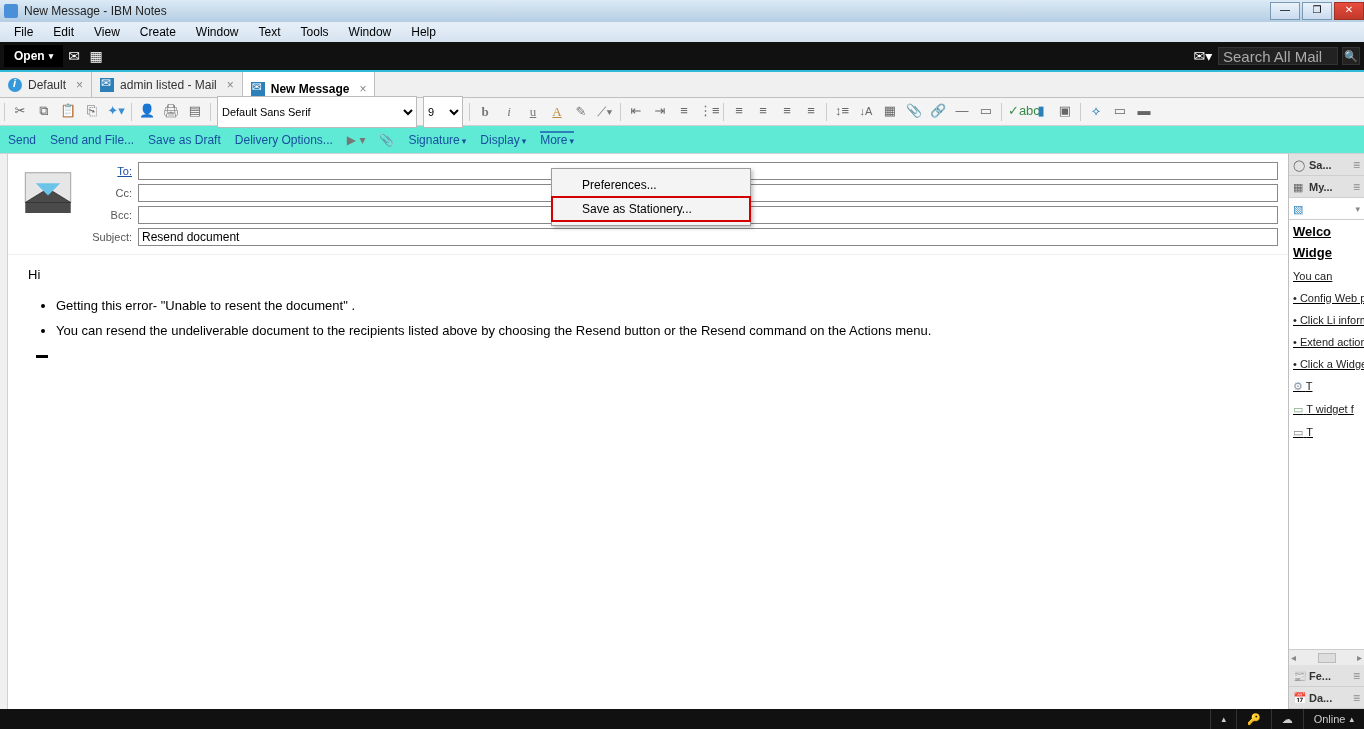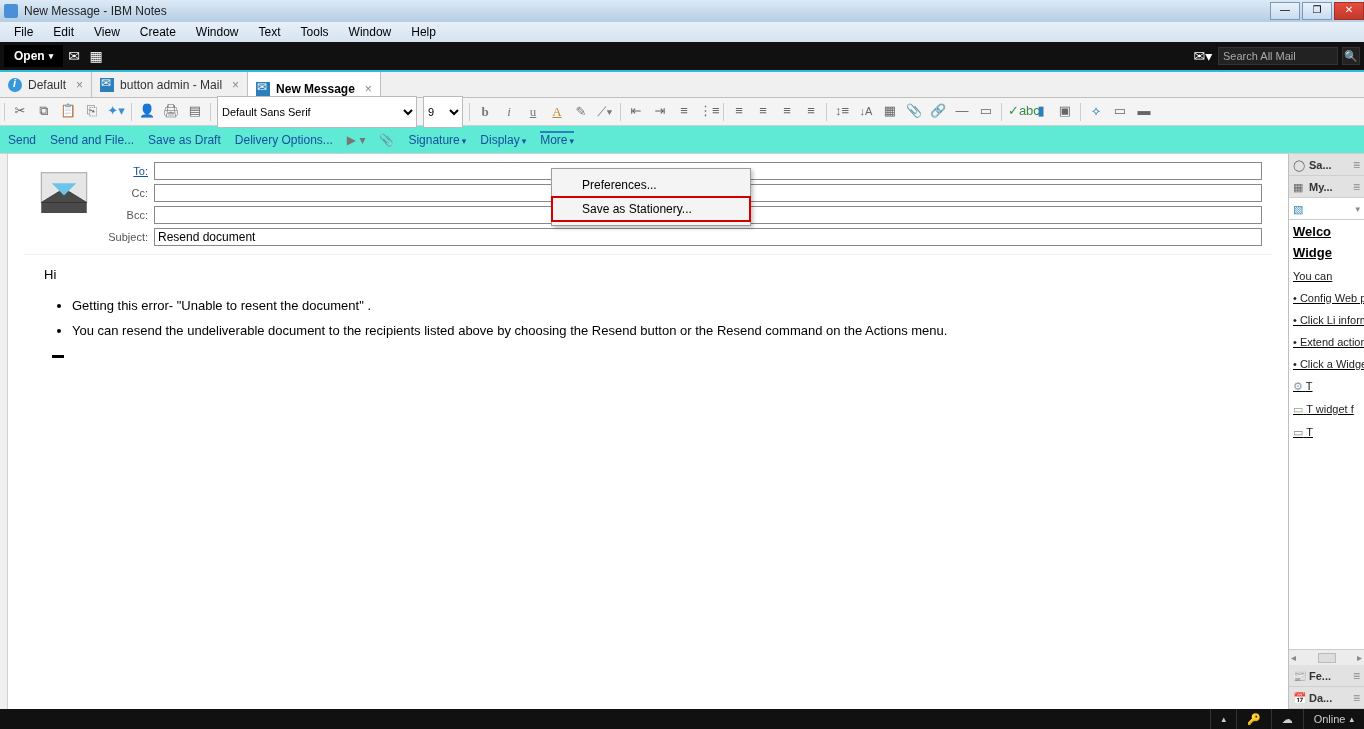--- a/index.html
+++ b/index.html
@@ -16,21 +16,21 @@
 
 .menubar { height:20px; background:linear-gradient(#e7f0f9,#d6e3f0); display:flex; align-items:center; padding:0 4px; gap:0;}
 .menubar span { padding:2px 10px; font-size:12px; color:#000; cursor:default;}
 
 
 .blackbar { height:28px; background:#111; display:flex; align-items:center; color:#fff; padding:0 4px;}
 .blackbar .open { background:#000; color:#fff; font-weight:bold; padding:4px 10px; display:flex; align-items:center; gap:4px;}
 .blackbar .open .arrow{font-size:9px;}
 .blackbar .biicon { width:22px; text-align:center; font-size:14px;}
 .blackbar .right { margin-left:auto; display:flex; align-items:center; gap:4px;}
-.blackbar .search { width:120px; height:18px; background:#222; color:#aaa; border:1px solid #333; font-size:11px; padding:1px 4px;}
+.blackbar .search { width:120px; height:18px; background:#222; color:#aaa; border:1px solid #333; font-size:15px; padding:1px 4px;}
 .blackbar .search::placeholder{color:#aaa;}
 .blackbar .sicon{width:18px;height:18px;background:#222;border:1px solid #333;color:#ccc;text-align:center;line-height:16px;font-size:11px;}
 
 .cyanline{height:2px;background:#2fbbd7;}
 
 
 .tabbar{height:26px;background:#f0f0f0;border-bottom:1px solid #c0c0c0;display:flex;}
 .tab{display:flex;align-items:center;padding:0 8px;border-right:1px solid #c0c0c0;gap:6px;cursor:default;}
 .tab.active{background:#fff;border-bottom:2px solid #fff;margin-bottom:-1px;align-items:flex-end;}
 .tab .ticon{width:14px;height:14px;}
@@ -55,21 +55,21 @@
 .fmt.u{text-decoration:underline;}
 
 
 .actionbar{height:28px;background:#5eead4;border-bottom:1px solid #d0d0d0;display:flex;align-items:center;padding:0 8px;gap:14px;}
 .actionbar .act{color:#1a4fa0;font-size:12px;cursor:default;}
 .actionbar .act.sel{border-top:2px solid #2c7fb8;padding-top:0;margin-top:-2px;}
 .actionbar .aicon{color:#777;font-size:12px;}
 .actionbar .dd::after{content:"▾";font-size:9px;margin-left:2px;color:#1a4fa0;}
 
 
-.mainrow{display:flex;height:calc(729px - 22px - 20px - 28px - 2px - 26px - 28px - 28px - 20px);gap:16px;}
+.mainrow{display:flex;height:calc(729px - 22px - 20px - 28px - 2px - 26px - 28px - 28px - 20px);}
 .leftgutter{width:8px;background:#f0f0f0;border-right:1px solid #d0d0d0;}
 .maincol{flex:1;min-width:0;display:flex;flex-direction:column;}
 
 
 .hdrform{padding:8px 10px;display:flex;gap:10px;}
 .envicon{width:60px;height:60px;display:flex;align-items:center;justify-content:center;}
 .envicon svg{width:56px;height:56px;}
 .fldcol{flex:1;display:flex;flex-direction:column;gap:4px;}
 .fldrow{display:flex;align-items:center;gap:6px;}
 .fldlbl{width:44px;text-align:right;font-size:11px;color:#555;}
@@ -148,21 +148,21 @@
 <div class="cyanline"></div>
 
 <div class="tabbar">
   <div class="tab">
     <div class="ticon info"></div>
     <span class="tlabel">Default</span>
     <span class="tclose">×</span>
   </div>
   <div class="tab">
     <div class="ticon mail"></div>
-    <span class="tlabel">button admin - Mail</span>
+    <span class="tlabel">admin listed - Mail</span>
     <span class="tclose">×</span>
   </div>
   <div class="tab active">
     <div class="ticon mail"></div>
     <span class="tlabel">New Message</span>
     <span class="tclose">×</span>
   </div>
 </div>
 
 <div class="toolbar">

